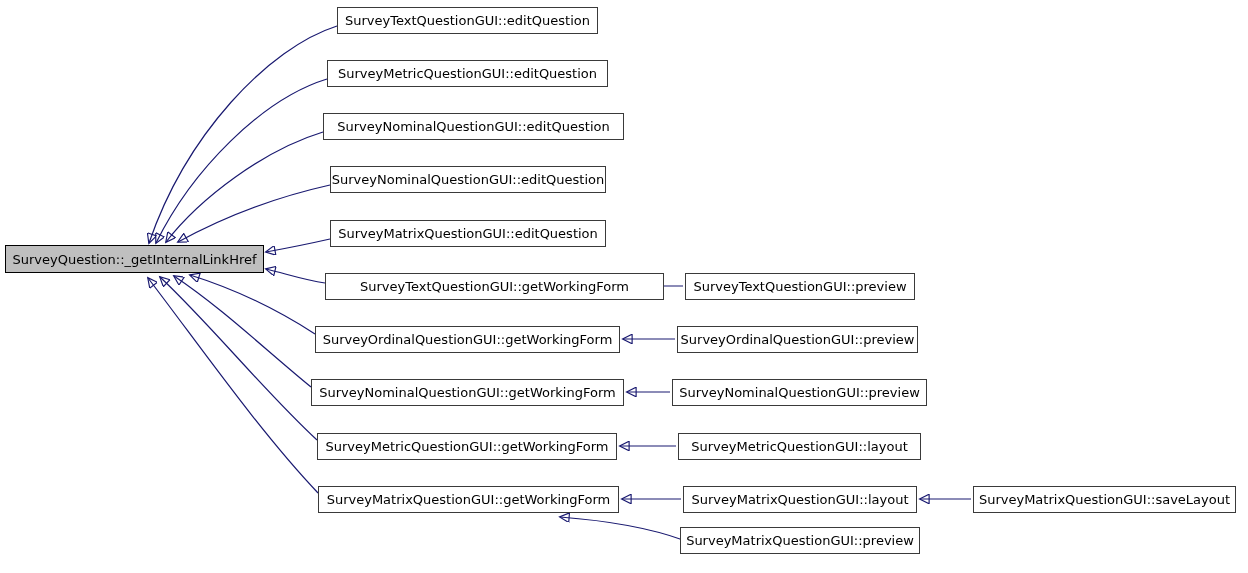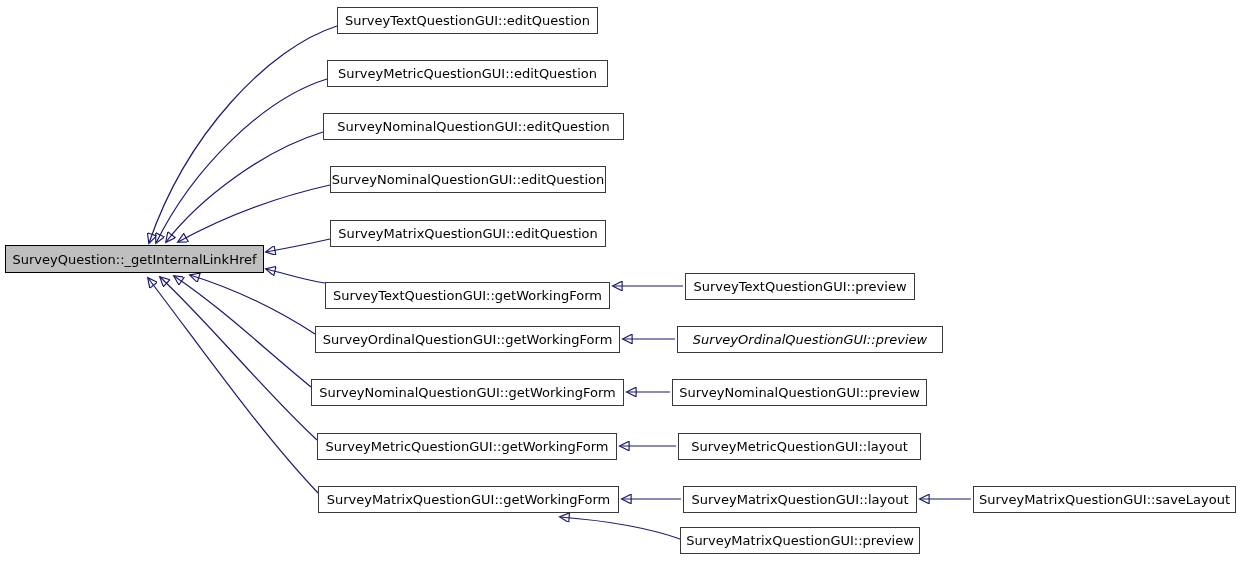--- a/index.html
+++ b/index.html
@@ -60,27 +60,27 @@
     <path marker-end="url(#arrow)" d="M683,540 C650,528 612,521 560,517"></path>
   </svg>
 
   <div class="node highlight" style="left:5px;top:245px;width:259px;">SurveyQuestion::_getInternalLinkHref</div>
 
   <div class="node" style="left:337px;top:7px;width:261px;">SurveyTextQuestionGUI::editQuestion</div>
   <div class="node" style="left:327px;top:60px;width:281px;">SurveyMetricQuestionGUI::editQuestion</div>
   <div class="node" style="left:323px;top:113px;width:301px;">SurveyNominalQuestionGUI::editQuestion</div>
   <div class="node" style="left:330px;top:166px;width:276px;">SurveyNominalQuestionGUI::editQuestion</div>
   <div class="node" style="left:330px;top:220px;width:276px;">SurveyMatrixQuestionGUI::editQuestion</div>
-  <div class="node" style="left:325px;top:282px;width:285px;">SurveyTextQuestionGUI::getWorkingForm</div>
+  <div class="node" style="left:325px;top:273px;width:339px;">SurveyTextQuestionGUI::getWorkingForm</div>
   <div class="node" style="left:315px;top:326px;width:305px;">SurveyOrdinalQuestionGUI::getWorkingForm</div>
   <div class="node" style="left:311px;top:379px;width:313px;">SurveyNominalQuestionGUI::getWorkingForm</div>
   <div class="node" style="left:317px;top:433px;width:300px;">SurveyMetricQuestionGUI::getWorkingForm</div>
   <div class="node" style="left:318px;top:486px;width:301px;">SurveyMatrixQuestionGUI::getWorkingForm</div>
 
   <div class="node" style="left:685px;top:273px;width:230px;">SurveyTextQuestionGUI::preview</div>
-  <div class="node" style="left:677px;top:326px;width:266px;font-style:italic;">SurveyOrdinalQuestionGUI::preview</div>
+  <div class="node" style="left:677px;top:326px;width:241px;">SurveyOrdinalQuestionGUI::preview</div>
   <div class="node" style="left:672px;top:379px;width:255px;">SurveyNominalQuestionGUI::preview</div>
   <div class="node" style="left:678px;top:433px;width:243px;">SurveyMetricQuestionGUI::layout</div>
   <div class="node" style="left:683px;top:486px;width:234px;">SurveyMatrixQuestionGUI::layout</div>
   <div class="node" style="left:973px;top:486px;width:263px;">SurveyMatrixQuestionGUI::saveLayout</div>
   <div class="node" style="left:680px;top:527px;width:240px;">SurveyMatrixQuestionGUI::preview</div>
 
 </div>
 
 </body></html>

